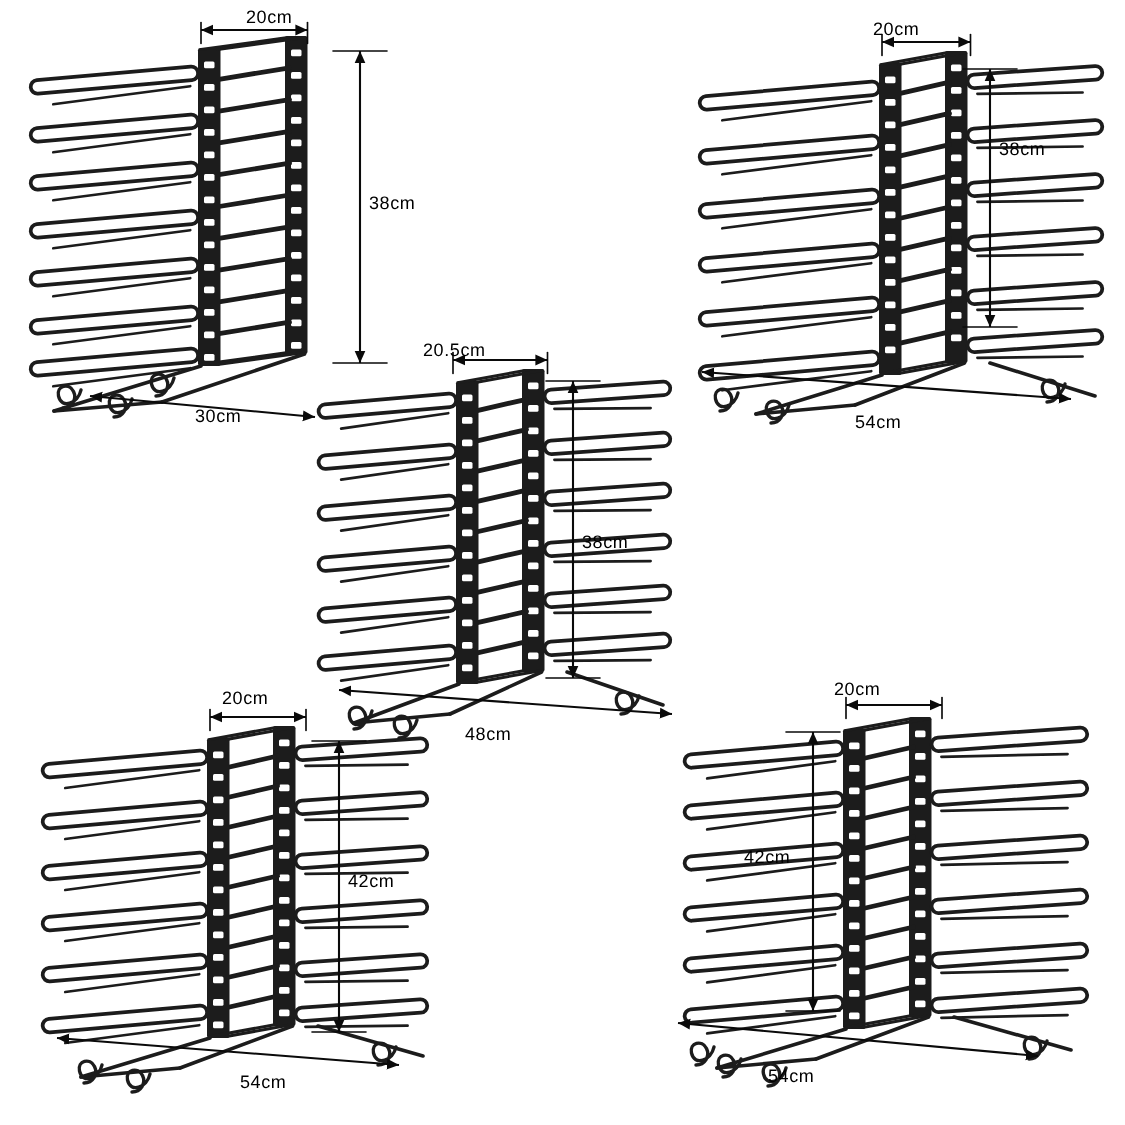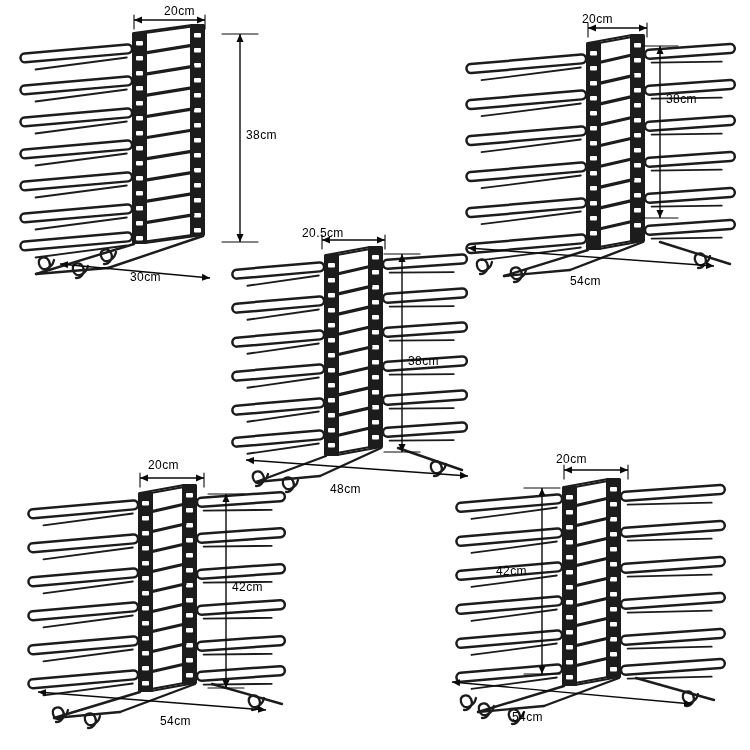--- a/index.html
+++ b/index.html
@@ -220,21 +220,21 @@
         <line x1="212" y1="36" x2="212" y2="208" stroke="#0a0a0a" stroke-width="1.4" marker-start="url(#r2-ar)" marker-end="url(#r2-ar)"></line>
         <line x1="194" y1="36" x2="230" y2="36" stroke="#0a0a0a" stroke-width="1.1" stroke-linecap="round"></line>
         <line x1="194" y1="208" x2="230" y2="208" stroke="#0a0a0a" stroke-width="1.1" stroke-linecap="round"></line>
         <line x1="20" y1="238" x2="266" y2="256" stroke="#0a0a0a" stroke-width="1.4" marker-start="url(#r2-ar)" marker-end="url(#r2-ar)"></line>
       </svg>
     <span class="dim" style="left:134px;top:0px">20cm</span>
     <span class="dim" style="left:218px;top:80px">38cm</span>
     <span class="dim" style="left:122px;top:262px">54cm</span>
   </div>
 
-  <div class="panel" style="left:224px;top:224px;width:262px;height:284px">
+  <div class="panel" style="left:204px;top:224px;width:262px;height:284px">
     <svg id="r3" width="262" height="284" viewBox="0 0 262 284">
         <defs>
           <marker id="r3-ar" viewBox="0 0 10 10" refX="9" refY="5" markerWidth="9" markerHeight="9" orient="auto-start-reverse" markerUnits="userSpaceOnUse">
             <path d="M0,1 L9,5 L0,9 Z" fill="#0a0a0a"></path>
           </marker>
         </defs>
         <g transform="rotate(-5 100 42)">
           <rect x="8" y="38" width="92" height="9" rx="4.5" fill="none" stroke="#1c1c1c" stroke-width="2.5"></rect>
           <line x1="94" y1="51" x2="22" y2="55" stroke="#1c1c1c" stroke-width="1.8" stroke-linecap="round"></line>
         </g>

